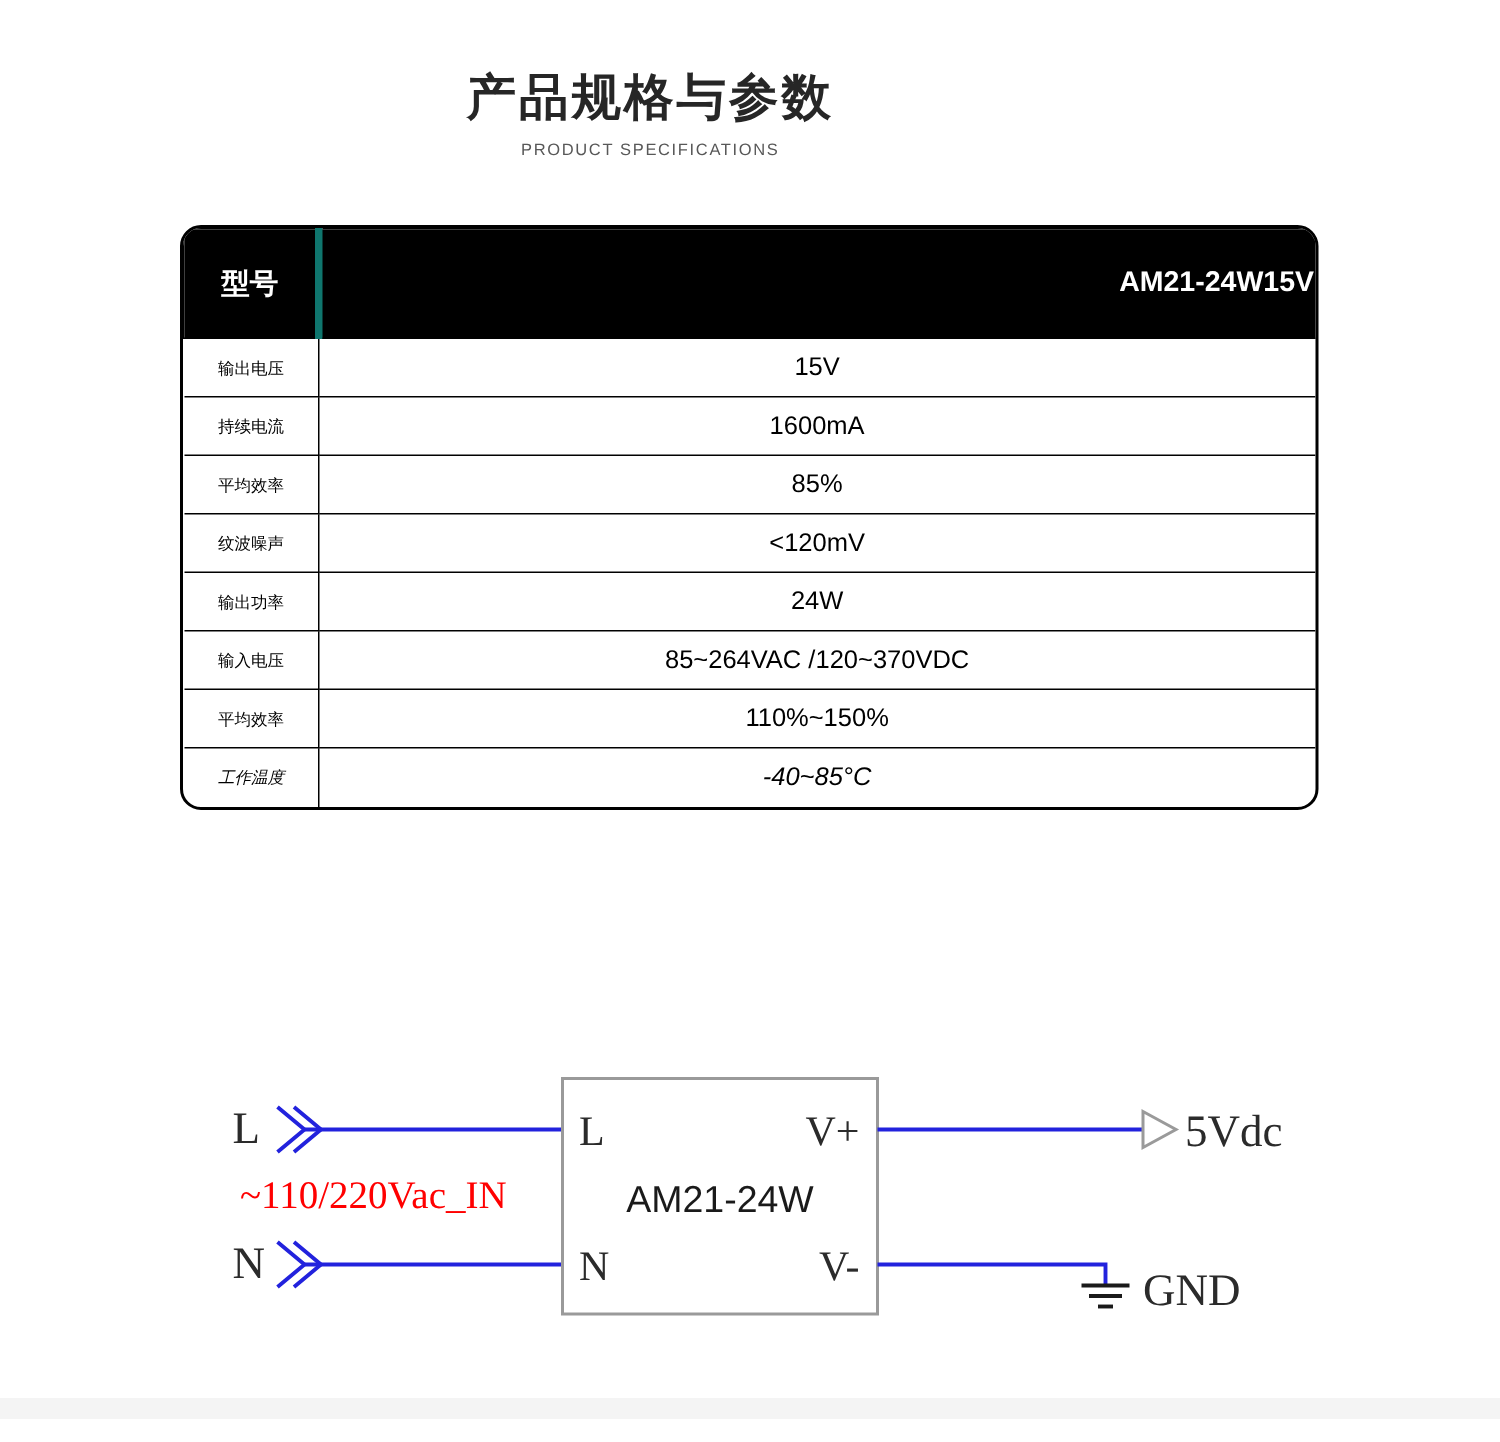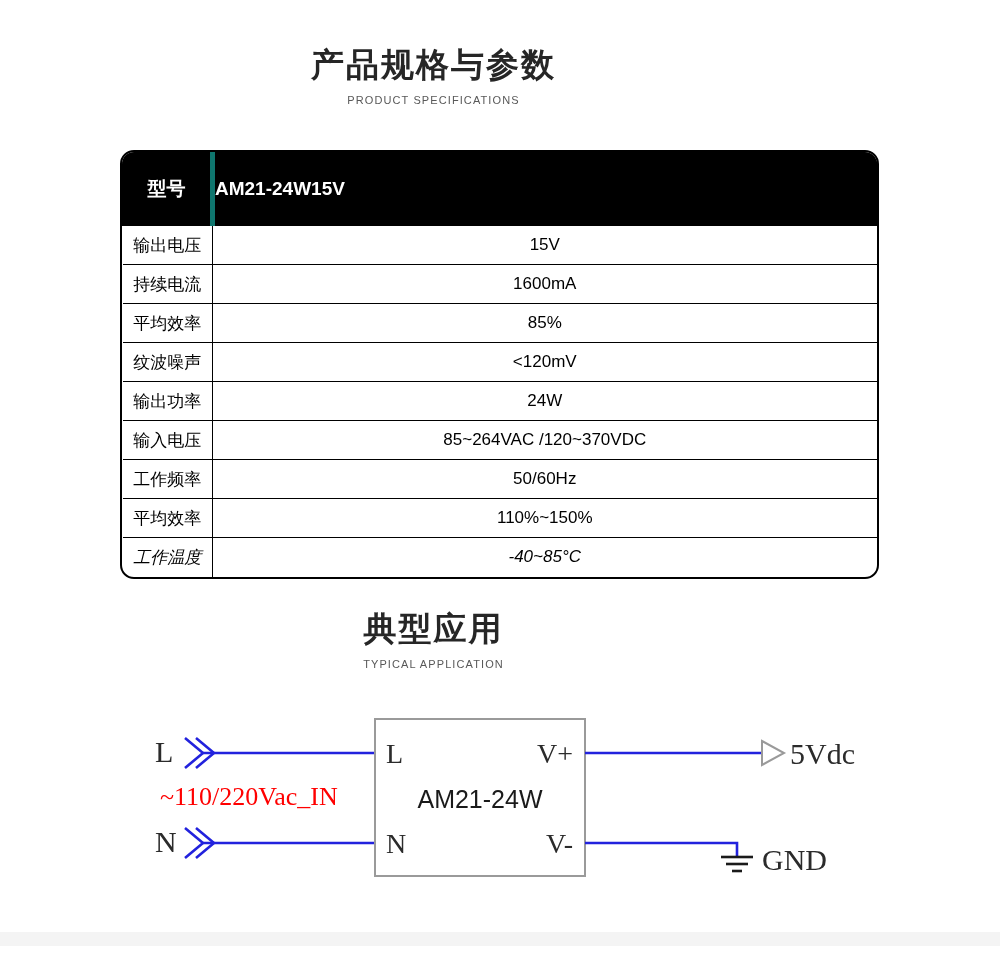--- a/index.html
+++ b/index.html
@@ -71,25 +71,25 @@
   table.spec tr.header-row th.label {
     font-size: 19px;
     font-weight: 700;
     text-align: center;
     font-family: "DejaVu Sans", "Liberation Sans", sans-serif;
     border-right: 5px solid #0f766e;
   }
   table.spec tr.header-row th.value {
     font-size: 19px;
     font-weight: 700;
-    text-align: left;
+    text-align: right;
     font-family: "Liberation Sans", sans-serif;
   }
   table.spec td.label {
-    font-size: 17px;
+    font-size: 11px;
     font-weight: 500;
     color: #000;
     text-align: center;
     font-family: "DejaVu Sans", "Liberation Sans", sans-serif;
     border-left: none;
   }
   table.spec td.value {
     font-size: 17px;
     color: #000;
     text-align: center;
@@ -165,39 +165,31 @@
         </tr>
         <tr>
           <td class="label">输出功率</td>
           <td class="value">24W</td>
         </tr>
         <tr>
           <td class="label">输入电压</td>
           <td class="value">85~264VAC /120~370VDC</td>
         </tr>
         <tr>
-          <td class="label">工作频率</td>
-          <td class="value">50/60Hz</td>
-        </tr>
-        <tr>
           <td class="label">平均效率</td>
           <td class="value">110%~150%</td>
         </tr>
         <tr>
           <td class="label">工作温度</td>
           <td class="value">-40~85°C</td>
         </tr>
       </tbody>
     </table>
   </div>
 
-  <div class="section-head" id="app-head">
-    <div class="cn">典型应用</div>
-    <div class="en">TYPICAL APPLICATION</div>
-  </div>
 
   <svg id="circuit" viewBox="0 0 1000 200">
 
     <text class="diagram-text" x="155" y="62" font-size="30">L</text>
     <text class="diagram-text" x="155" y="152" font-size="30">N</text>
 
     <g>
       <polyline points="185,38 203,53 185,68" fill="none" stroke="#2222dd" stroke-width="2.6"></polyline>
       <polyline points="196,38 214,53 196,68" fill="none" stroke="#2222dd" stroke-width="2.6"></polyline>
     </g>

